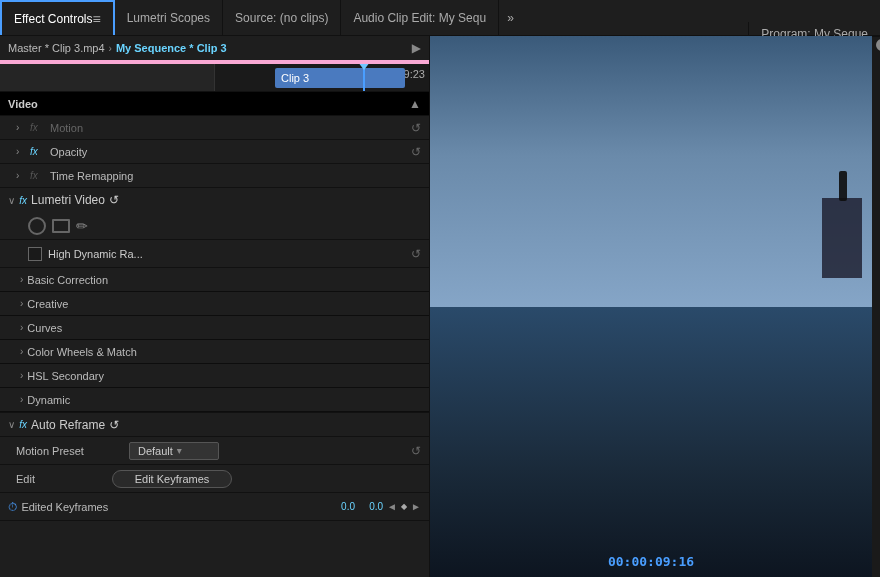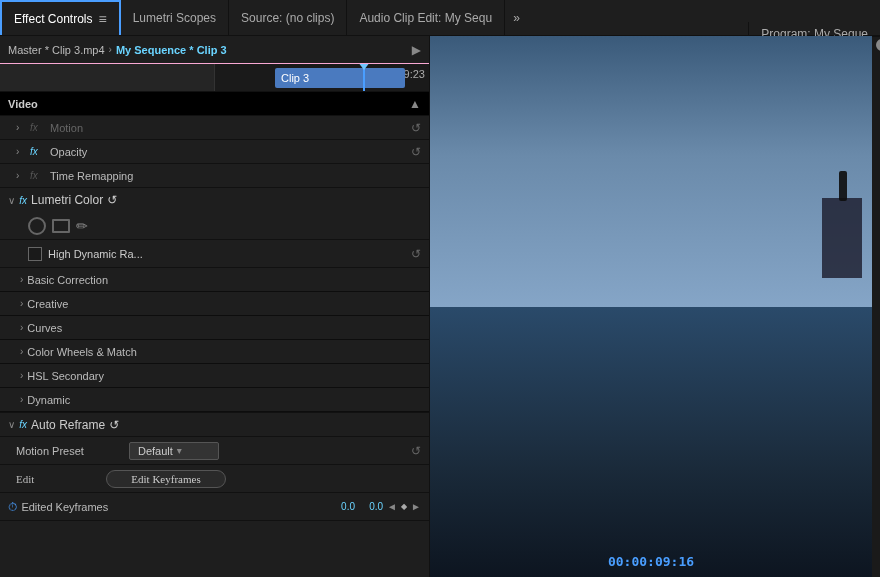--- a/index.html
+++ b/index.html
@@ -26,21 +26,21 @@
     }
     .tab {
       display: flex;
       align-items: center;
       padding: 12px 12px;
       cursor: pointer;
       font-size: 12px;
       color: #aaa;
       border-right: 1px solid #111;
       white-space: nowrap;
-      gap: 6px;
+      gap: 0;
     }
     .tab.active {
       color: #fff;
       border: 2px solid #4a9eff;
       border-bottom: none;
       background: #1e1e1e;
     }
     .tab-more {
       display: flex;
       align-items: center;
@@ -66,21 +66,21 @@
       border-right: 1px solid #111;
       flex-shrink: 0;
     }
 
     
     .clip-header {
       display: flex;
       align-items: center;
       padding: 4px 8px;
       background: #1e1e1e;
-      border-bottom: 1px solid #f9a8d4;
+      border-bottom: 4px solid #f9a8d4;
       height: 28px;
       gap: 4px;
       flex-shrink: 0;
     }
     .clip-label {
       color: #bbb;
       font-size: 11px;
     }
     .clip-chevron {
       color: #888;
@@ -345,21 +345,21 @@
     }
     .preset-dropdown .dd-arrow { color: #888; font-size: 10px; }
     .reset-btn-small { color: #666; font-size: 12px; margin-left: auto; }
 
     .edit-row {
       display: flex;
       align-items: center;
       padding: 3px 4px 3px 16px;
       height: 28px;
       border-bottom: 1px solid #111;
-      font-family: Liberation Serif, serif;
+      gap: 6px;
     }
     .edit-label { font-size: 11px; color: #bbb; width: 90px; }
     .edit-keyframes-btn {
       background: #2a2a2a;
       border: 1px solid #555;
       border-radius: 10px;
       padding: 2px 16px;
       font-size: 11px;
       color: #ccc;
       cursor: pointer;
@@ -544,21 +544,21 @@
       <div class="effect-row">
         <span class="chevron">›</span>
         <span class="fx-badge disabled">fx</span>
         <span class="effect-name">Time Remapping</span>
       </div>
 
       <div class="lumetri-expanded">
         <div class="lumetri-header">
           <span style="color:#888; font-size:10px;">∨</span>
           <span class="fx-badge" style="color:#6ad4ff; font-size:10px; font-style:italic;">fx</span>
-          <span class="effect-name">Lumetri Color</span>
+          <span class="effect-name">Lumetri Video</span>
           <span class="reset-btn">↺</span>
         </div>
 
         <div class="lumetri-icons">
           <span class="circle-icon"></span>
           <span class="rect-icon"></span>
           <span class="pen-icon">✏</span>
         </div>
 
         <div class="hdr-row">

